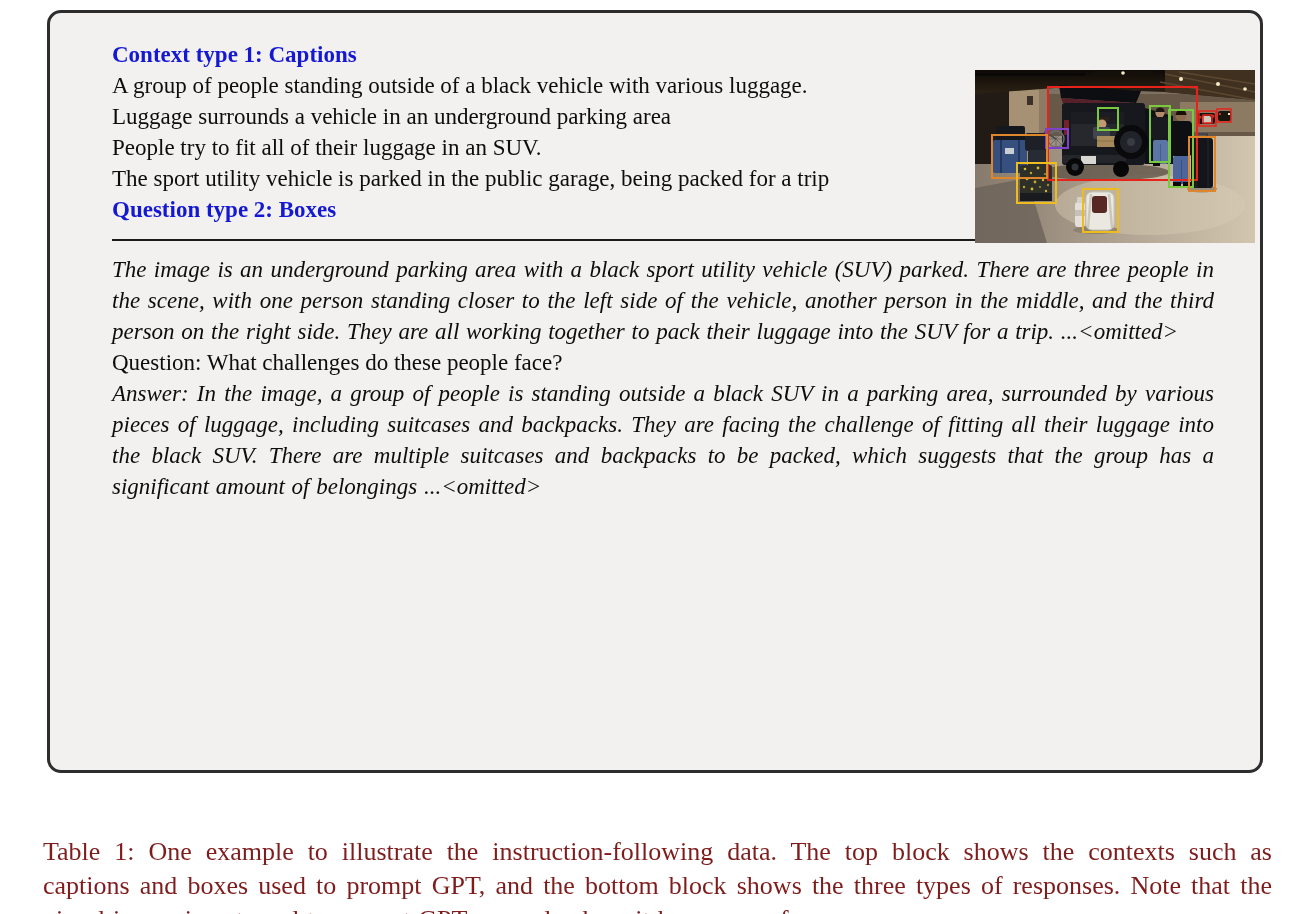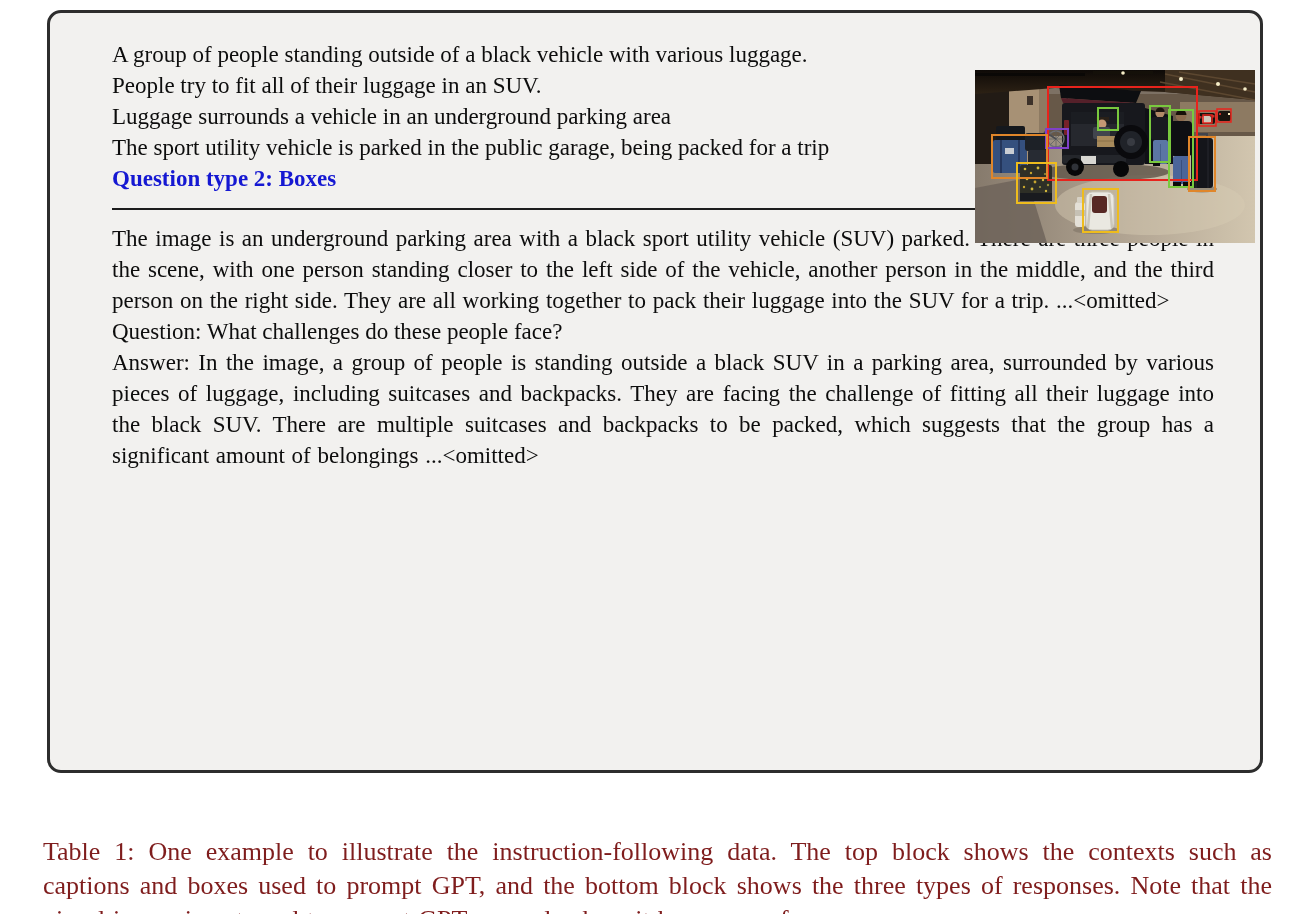--- a/index.html
+++ b/index.html
@@ -8,21 +8,21 @@
     font-family:"Liberation Serif","DejaVu Serif",serif;color:#0d0d0d;
     overflow:hidden;
   }
   .panel{
     position:absolute;left:47px;top:10px;width:1216px;height:763px;
     box-sizing:border-box;background:#f2f1ef;border:3px solid #2d2d2d;border-radius:14px;
     padding:26px 46px 16px 62px;font-size:23px;line-height:31px;
   }
   .h{color:#1518d2;font-weight:bold;}
   .line{white-space:nowrap;}
-  .para{text-align:justify;word-spacing:1px;}
+  .para{text-align:justify;word-spacing:1px;font-style:italic;}
   hr.divider{border:none;border-top:2px solid #1c1c1c;margin:14px 0 13px 0;}
   .photo{
     position:absolute;top:57px;right:5px;width:280px;height:173px;
     overflow:hidden;background:#7d7164;
   }
   .caption{
     position:absolute;left:43px;top:835px;width:1229px;
     font-size:26px;line-height:34px;text-align:justify;word-spacing:1.5px;color:#7f1d1d;
   }
 </style>
@@ -180,23 +180,24 @@
         <rect x="214" y="67" width="26" height="54" stroke="#e0862a"></rect>
         <rect x="42" y="93" width="39" height="40" stroke="#eebc1d"></rect>
         <rect x="108" y="119" width="35" height="43" stroke="#eebc1d"></rect>
         <rect x="224" y="41" width="17" height="15" stroke="#e8231c" stroke-width="1.5"></rect>
         <rect x="242" y="39" width="14" height="13" stroke="#e8231c" stroke-width="1.5"></rect>
         <rect x="228" y="45" width="9" height="8" stroke="#e8231c" stroke-width="1.5"></rect>
       </g>
     </svg>
   </div>
 
+  <div class="h line">Context type 1: Captions</div>
   <div class="line">A group of people standing outside of a black vehicle with various luggage.</div>
+  <div class="line">Luggage surrounds a vehicle in an underground parking area</div>
   <div class="line">People try to fit all of their luggage in an SUV.</div>
-  <div class="line">Luggage surrounds a vehicle in an underground parking area</div>
   <div class="line">The sport utility vehicle is parked in the public garage, being packed for a trip</div>
   <div class="h line">Question type 2: Boxes</div>
 
   <hr class="divider">
 
   <div class="para">The image is an underground parking area with a black sport utility vehicle (SUV) parked. There are three people in the scene, with one person standing closer to the left side of the vehicle, another person in the middle, and the third person on the right side. They are all working together to pack their luggage into the SUV for a trip. ...&lt;omitted&gt;</div>
   <div class="line">Question: What challenges do these people face?</div>
   <div class="para">Answer: In the image, a group of people is standing outside a black SUV in a parking area, surrounded by various pieces of luggage, including suitcases and backpacks. They are facing the challenge of fitting all their luggage into the black SUV. There are multiple suitcases and backpacks to be packed, which suggests that the group has a significant amount of belongings ...&lt;omitted&gt;</div>
 
 </div>

